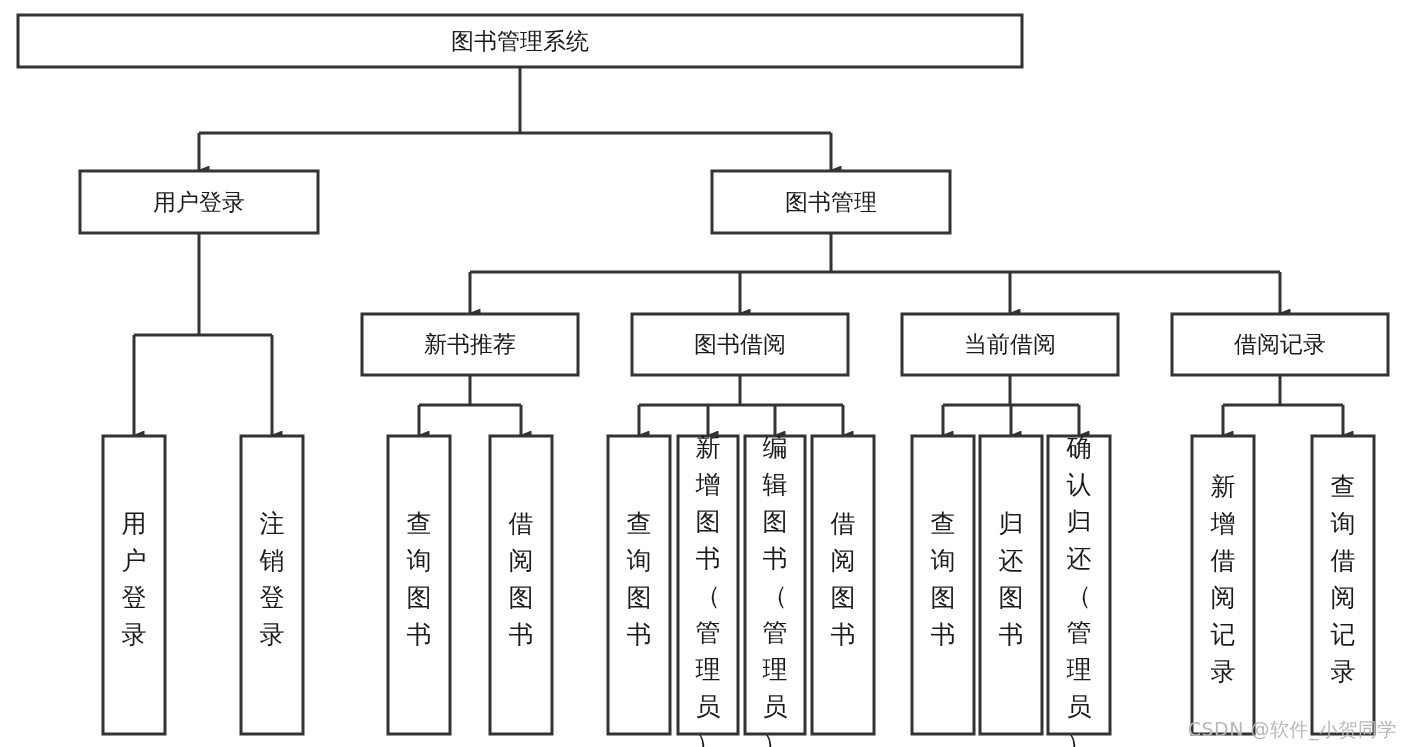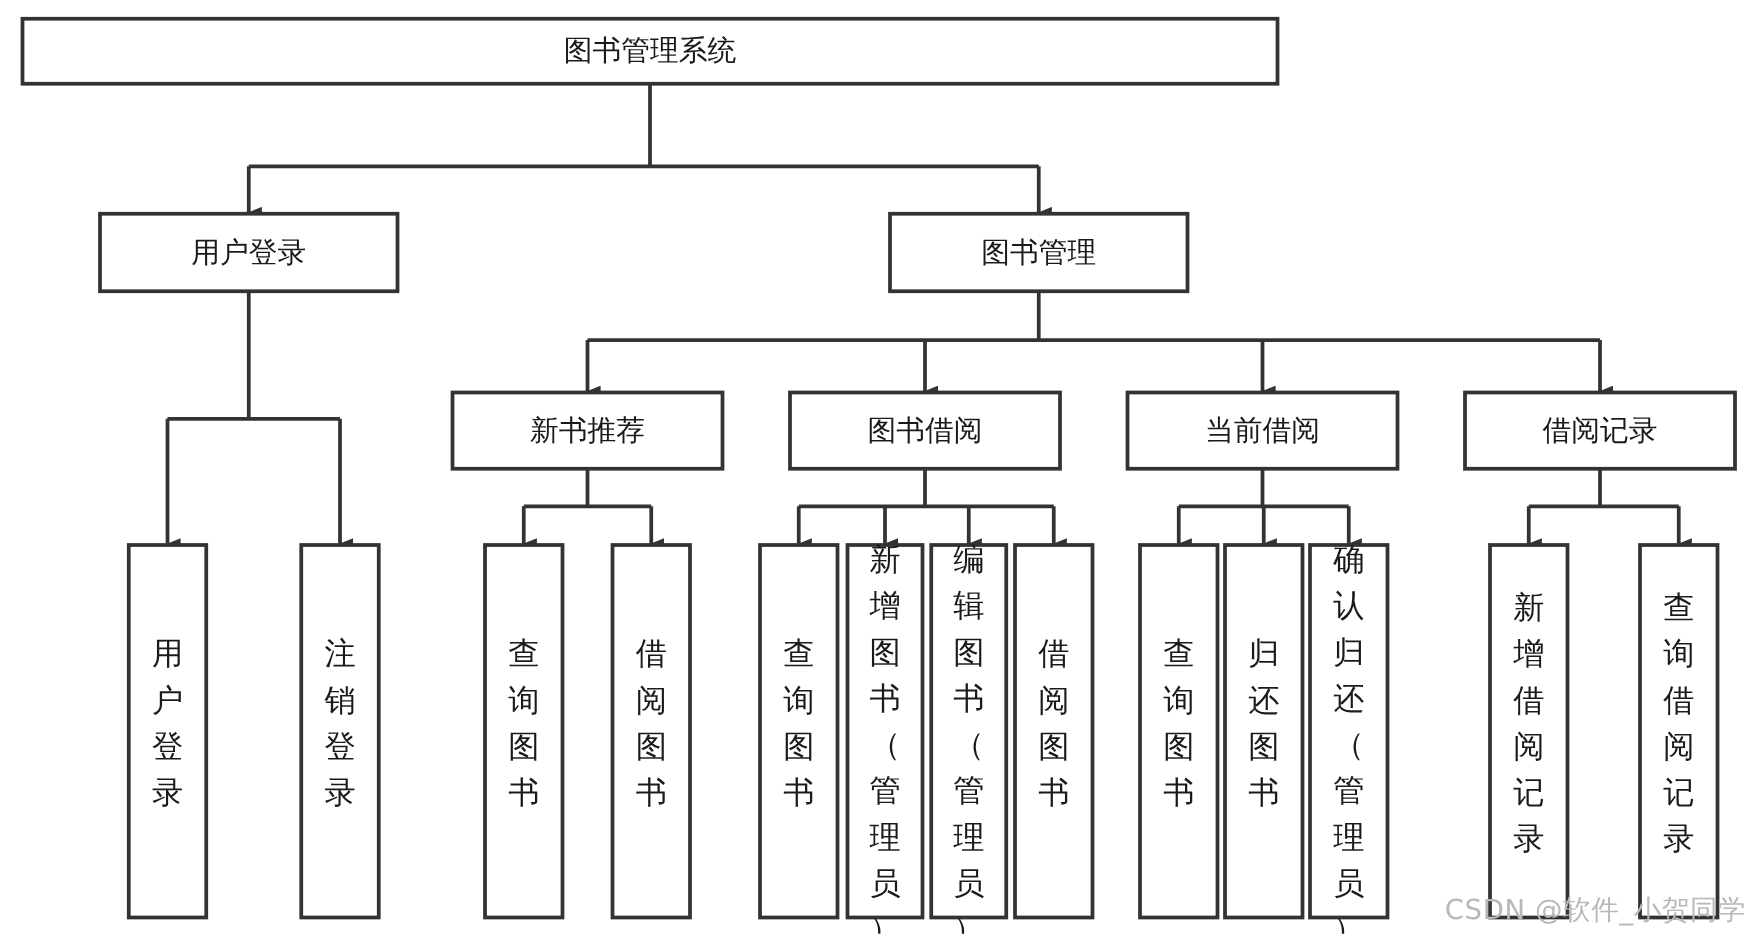--- a/index.html
+++ b/index.html
@@ -17,21 +17,21 @@
     text-anchor:middle;dominant-baseline:middle;
   }
   .vert-label{
     font-family:"DejaVu Sans","Liberation Sans",sans-serif;
     fill:#1a1a1a;font-size:25px;
     text-anchor:middle;
   }
   .watermark{
     position:absolute;right:8px;bottom:4px;
     font-family:"DejaVu Sans","Liberation Sans",sans-serif;
-    font-size:22px;color:#b8b8b8;white-space:nowrap;
+    font-size:19px;color:#b8b8b8;white-space:nowrap;
     letter-spacing:0.5px;pointer-events:none;margin-left:16px;
   }
 </style>
 </head>
 <body>
 
 <svg id="canvas" viewBox="0 0 1405 747">
   <defs>
     <marker id="arrowhead" markerWidth="9" markerHeight="11" refX="4.5" refY="10.5" orient="auto" markerUnits="userSpaceOnUse">
       <polygon points="0,0 9,0 4.5,11" fill="#333333"></polygon>

